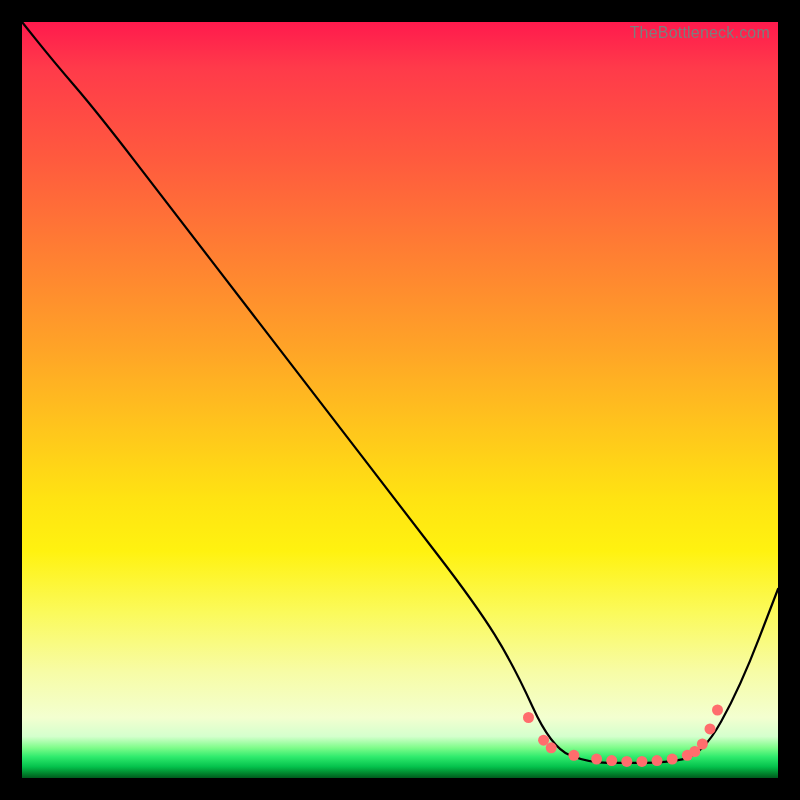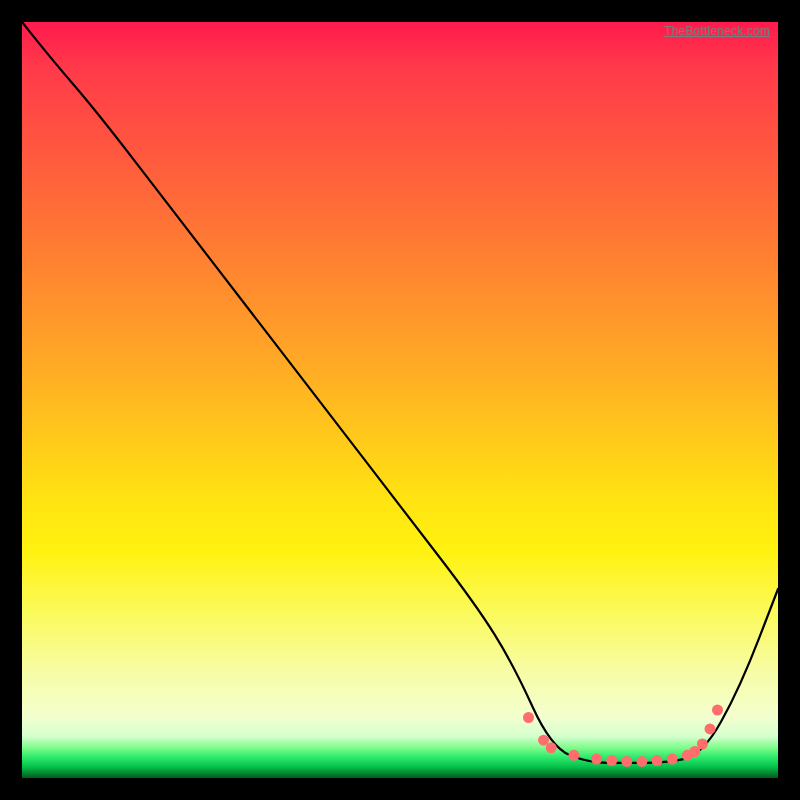--- a/index.html
+++ b/index.html
@@ -43,25 +43,24 @@
       #05c24c 98.5%,
       #007e2a 99.5%,
       #005a1d 100%
     );
   }
   .watermark {
     position: absolute;
     top: 2px;
     right: 8px;
     color: #7d7d7d;
-    font-size: 12px;
+    font-size: 16px;
     font-weight: 400;
     letter-spacing: 0.2px;
     user-select: none;
-    text-decoration: underline;
   }
   svg.curve {
     position: absolute;
     left: 0;
     top: 0;
     width: 756px;
     height: 756px;
     overflow: visible;
   }
   .main-line {

